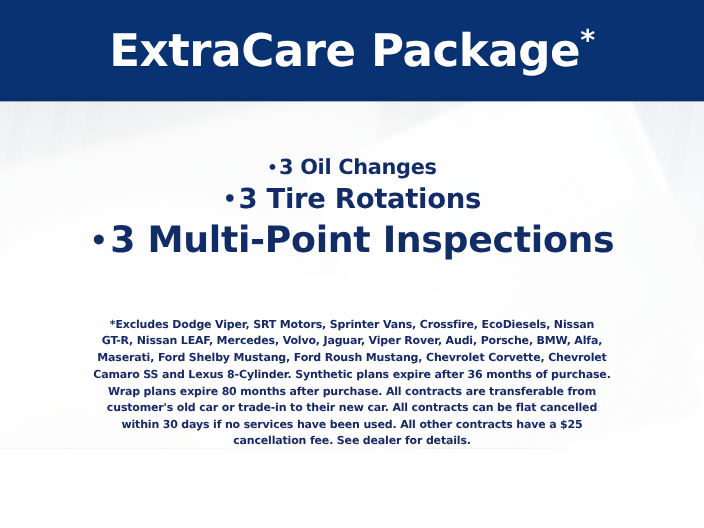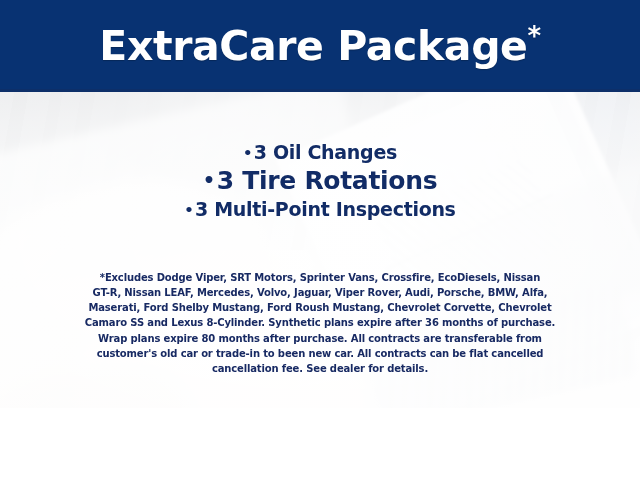--- a/index.html
+++ b/index.html
@@ -230,21 +230,21 @@
     letter-spacing: -0.3px;
   }
   .benefit-item .dot {
     font-size: 0.78em;
     position: relative;
     top: -0.10em;
     margin-right: 0.10em;
   }
   .benefit-1 { font-size: 19px; }
   .benefit-2 { font-size: 25px; }
-  .benefit-3 { font-size: 19px; }
+  .benefit-3 { font-size: 33px; }
 
   .disclaimer {
     margin: 0;
     padding: 0 26px;
     box-sizing: border-box;
     margin-top: 48px;
     text-align: center;
     color: #182a63;
     font-family: "DejaVu Sans", sans-serif;
     font-weight: bold;
@@ -301,18 +301,19 @@
         <span class="dot">•</span><span>3 Multi-Point Inspections</span>
       </li>
     </ul>
 
     <div class="disclaimer">
       <div>*Excludes Dodge Viper, SRT Motors, Sprinter Vans, Crossfire, EcoDiesels, Nissan</div>
       <div>GT-R, Nissan LEAF, Mercedes, Volvo, Jaguar, Viper Rover, Audi, Porsche, BMW, Alfa,</div>
       <div>Maserati, Ford Shelby Mustang, Ford Roush Mustang, Chevrolet Corvette, Chevrolet</div>
       <div>Camaro SS and Lexus 8-Cylinder. Synthetic plans expire after 36 months of purchase.</div>
       <div>Wrap plans expire 80 months after purchase. All contracts are transferable from</div>
-      <div>customer's old car or trade-in to been new car. All contracts can be flat cancelled</div>
+      <div>customer's old car or trade-in to their new car. All contracts can be flat cancelled</div>
+      <div>within 30 days if no services have been used. All other contracts have a $25</div>
       <div>cancellation fee. See dealer for details.</div>
     </div>
 
   </div>
 </div>
 
 </body></html>

